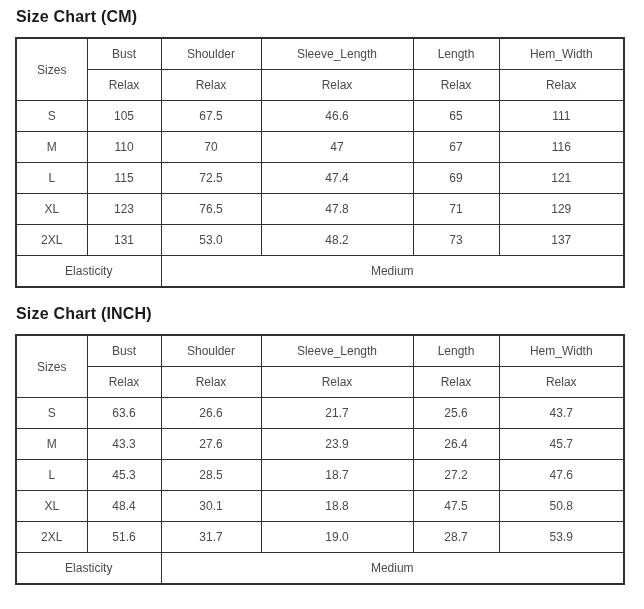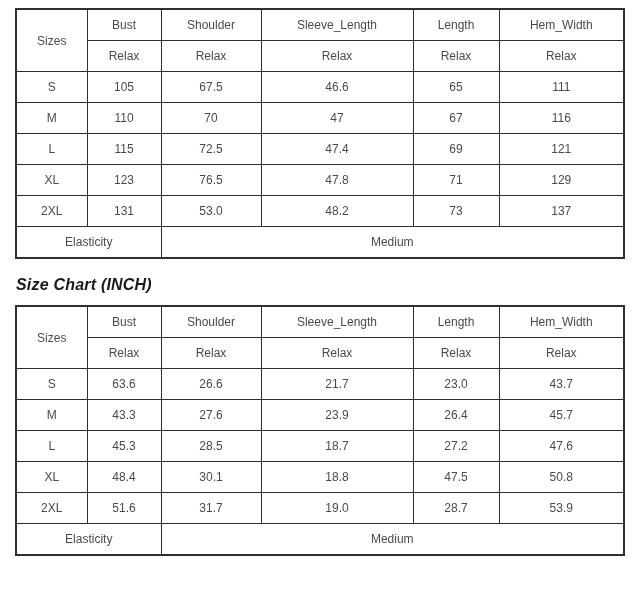--- a/index.html
+++ b/index.html
@@ -17,21 +17,20 @@
   }
   .chart-title {
     font-size: 16px;
     font-weight: bold;
     color: #1b1b1b;
     margin: 0 0 11px 1px;
     letter-spacing: 0.2px;
   }
   .chart-title.second {
     margin-top: 17px;
-    font-style: italic;
   }
   table.size-table {
     border-collapse: collapse;
     table-layout: fixed;
     width: 608px;
     border: 2px solid #2f2f2f;
   }
   table.size-table th,
   table.size-table td {
     border: 1px solid #2f2f2f;
@@ -50,20 +49,21 @@
   col.c-shldr  { width: 100px; }
   col.c-sleeve { width: 152px; }
   col.c-length { width: 86px; }
   col.c-hem    { width: 125px; }
 </style>
 </head>
 <body>
 
 <div class="page">
 
+  <h2 class="chart-title">Size Chart (CM)</h2>
 
   <table class="size-table">
     <colgroup>
       <col class="c-sizes">
         <col class="c-bust">
         <col class="c-shldr">
       <col class="c-sleeve">
         <col class="c-length">
         <col class="c-hem">
     </colgroup>
@@ -159,21 +159,21 @@
         <th>Relax</th>
         <th>Relax</th>
       </tr>
     </thead>
     <tbody>
       <tr>
         <td>S</td>
         <td>63.6</td>
         <td>26.6</td>
         <td>21.7</td>
-        <td>23.0</td>
+        <td>25.6</td>
         <td>43.7</td>
       </tr>
       <tr>
         <td>M</td>
         <td>43.3</td>
         <td>27.6</td>
         <td>23.9</td>
         <td>26.4</td>
         <td>45.7</td>
       </tr>

